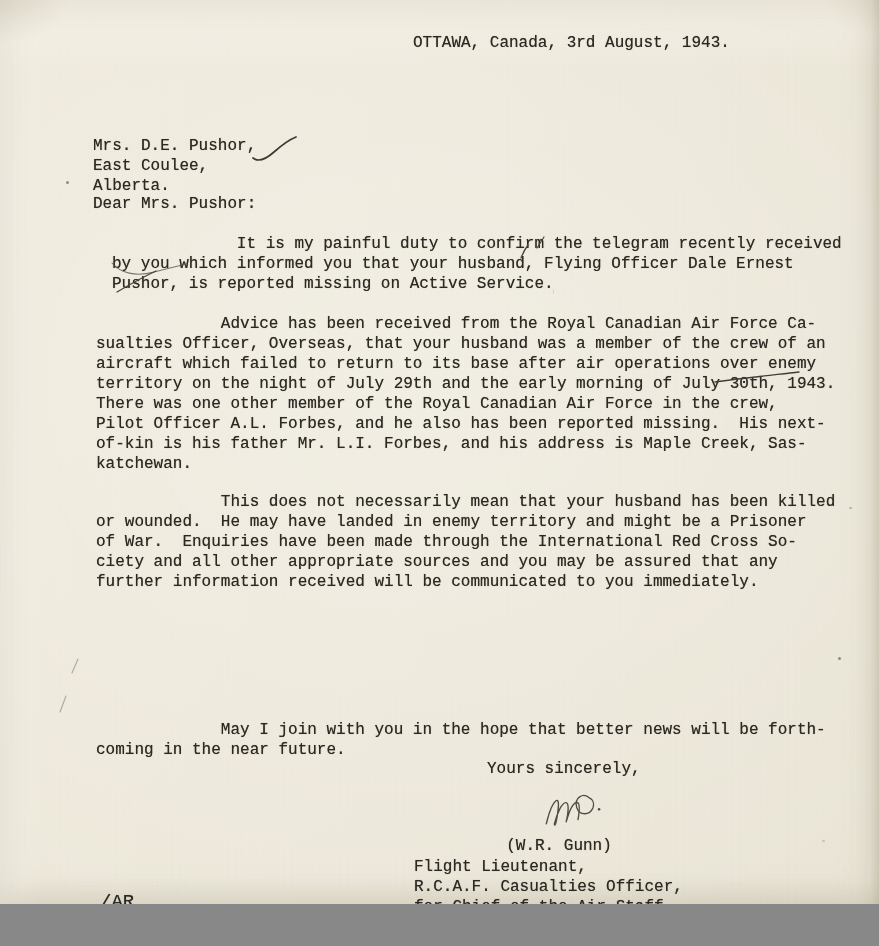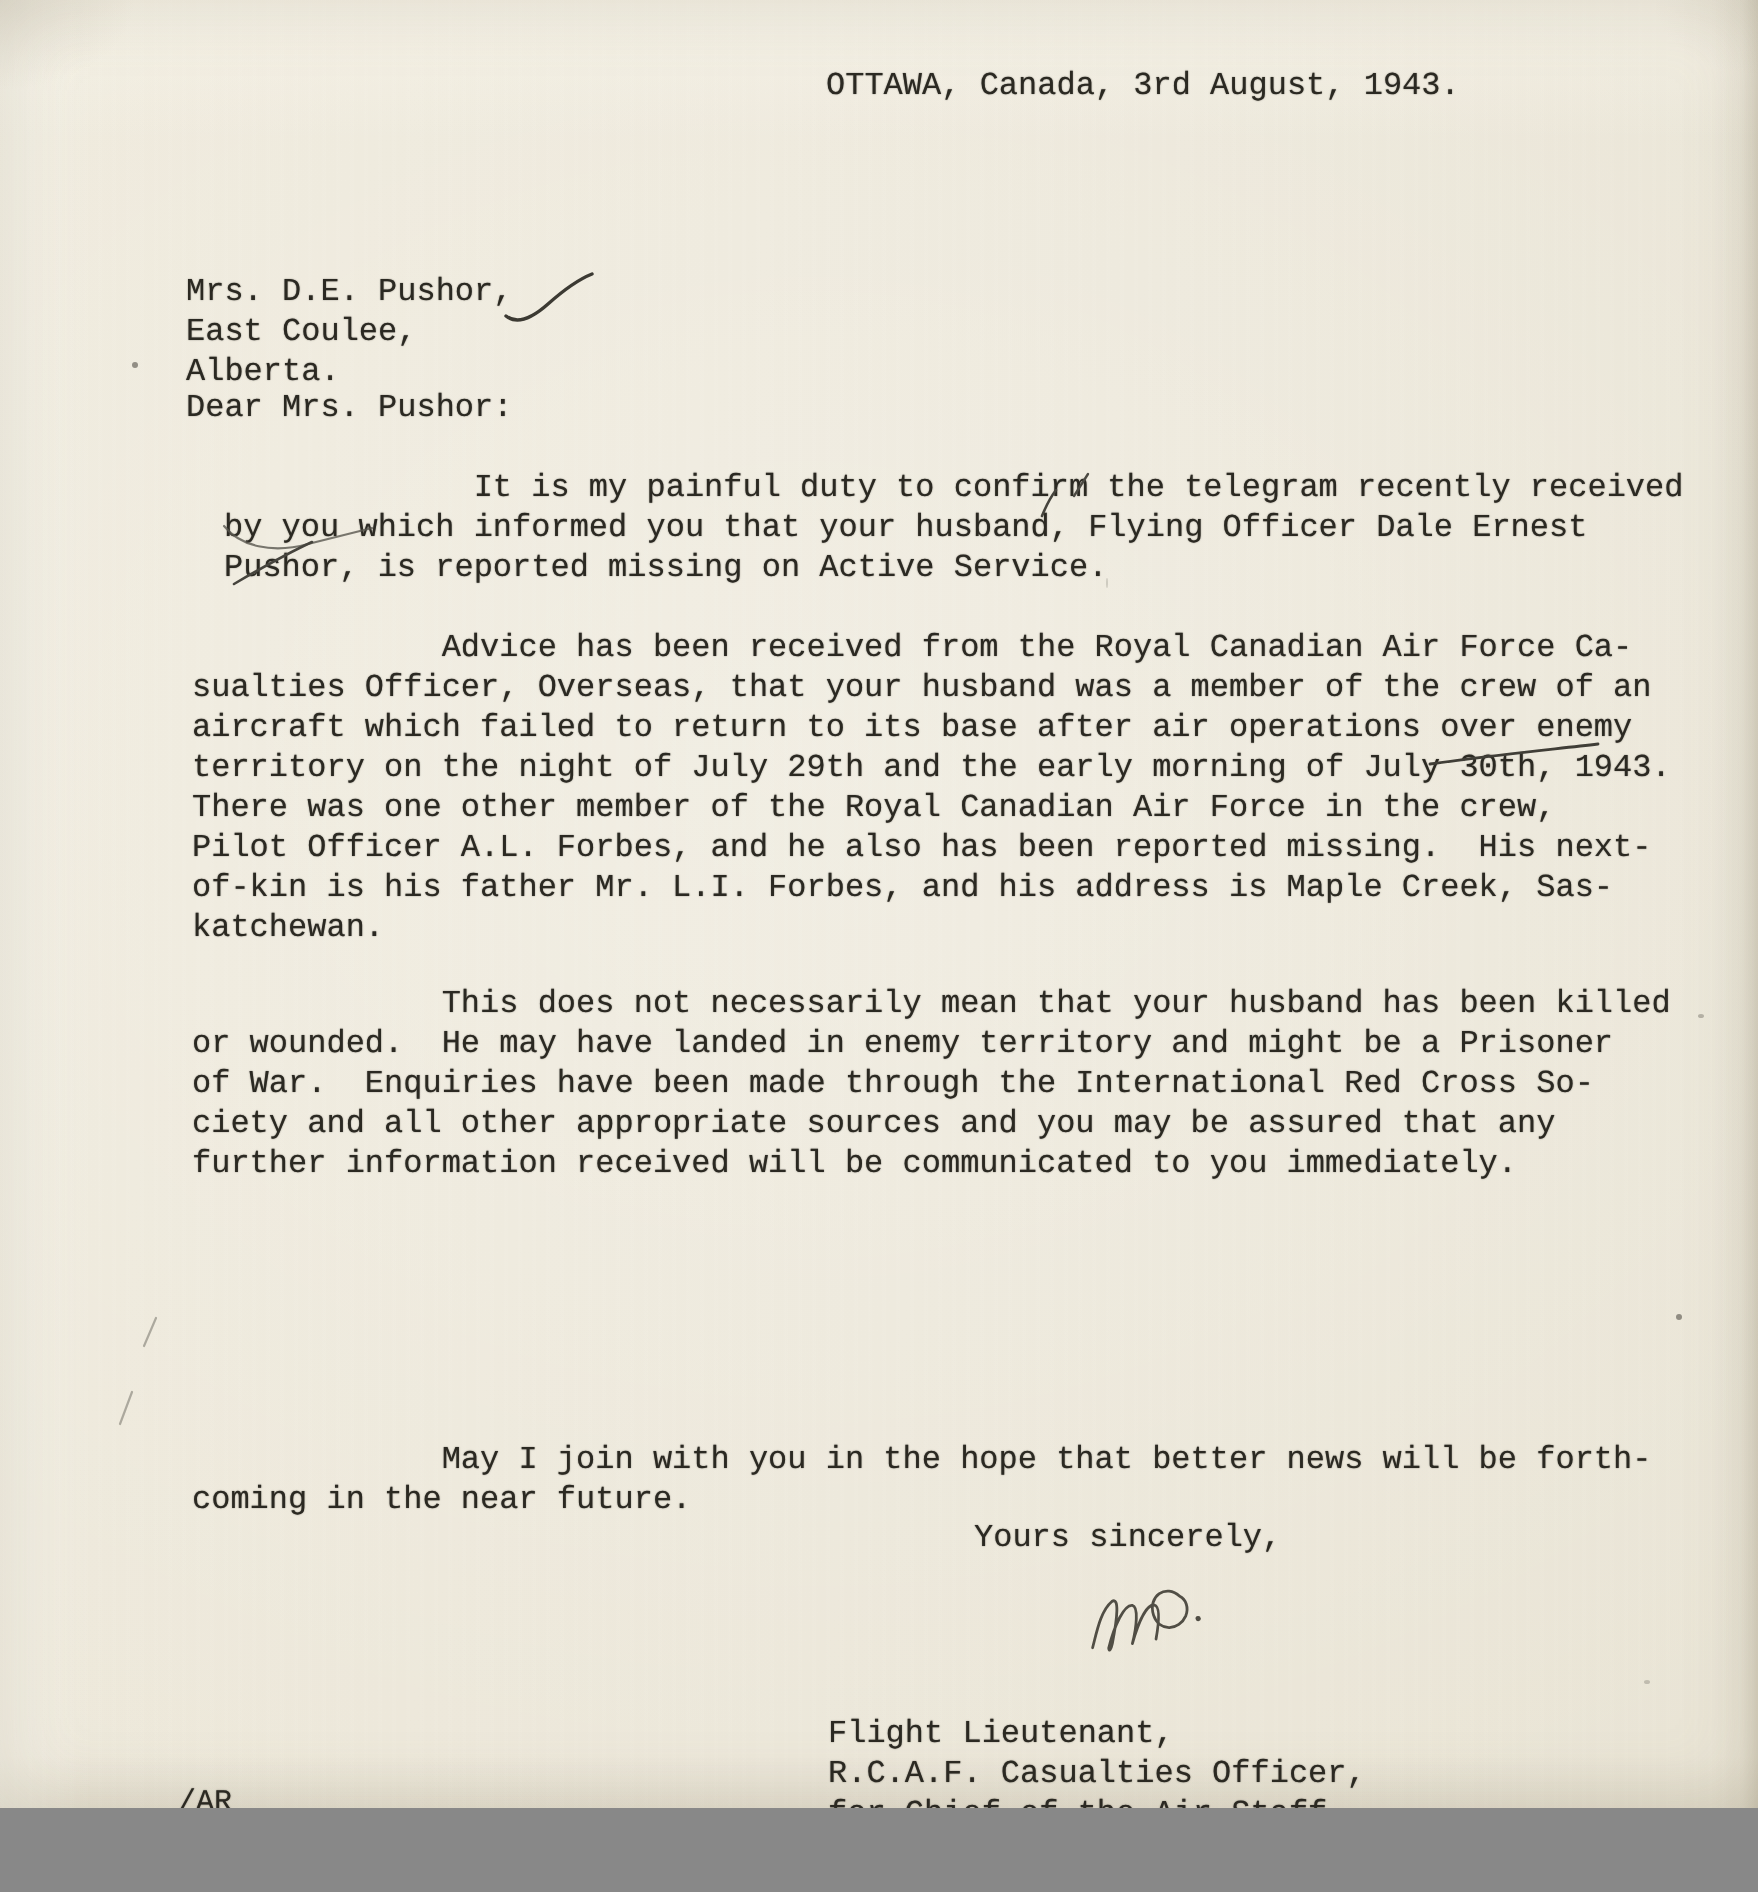--- a/index.html
+++ b/index.html
@@ -34,21 +34,21 @@
   .address{left:93px;top:120px;margin-top:16px;}
   .salutation{left:93px;top:194px;}
   .p1{left:112px;top:234px;}
   .p2{left:96px;top:314px;}
   .p3{left:96px;top:492px;}
   .p4{left:96px;top:601px;}
   .p5{left:96px;top:698px;margin-top:22px;}
   .valediction{left:487px;top:759px;}
   .closing-name{left:414px;top:836px;width:290px;text-align:center;white-space:pre;}
   .closing-title{left:414px;top:857px;width:290px;text-align:left;white-space:pre;}
-  .initials{left:89px;top:892px;font-size:15px;}
+  .initials{left:100px;top:892px;font-size:19px;}
   .hw{position:absolute;pointer-events:none;}
   .hw path,.hw line{fill:none;stroke-linecap:round;stroke-linejoin:round;}
   .hw-ao{
     position:absolute;left:690px;top:911px;
     font-family:"DejaVu Serif","Liberation Serif",serif;
     font-style:italic;color:#55534a;white-space:nowrap;
   }
   .hw-ao .a{font-size:14px;vertical-align:-6px;}
   .hw-ao .sl{font-size:23px;font-weight:400;vertical-align:-4px;letter-spacing:-1px;}
   .hw-ao .o{font-size:10px;vertical-align:7px;}
@@ -97,20 +97,21 @@
 coming in the near future.</div>
 
   <div class="typed valediction">Yours sincerely,</div>
 
   <svg class="hw" style="left:541px;top:789px;transform:rotate(-6deg);" width="64" height="42" viewBox="0 0 64 42">
     <path d="M4,32 C7,24 10,14 16,10 C20,8 18,18 14,31 C13,34 12,35 12,33 C16,22 22,12 26,13 C29,14 27,24 24,32 C28,22 33,13 37,14 C40,15 38,24 36,31" stroke="#514e45" stroke-width="1.4"></path>
     <path d="M50,11 C44,4 34,9 36,19 C38,28 48,28 52,21 C54,17 53,13 50,11" stroke="#514e45" stroke-width="1.4"></path>
     <circle cx="58" cy="23" r="1.3" fill="#514e45" stroke="none"></circle>
   </svg>
 
+  <div class="typed closing-name">(W.R. Gunn)</div>
   <div class="typed closing-title">Flight Lieutenant,
 R.C.A.F. Casualties Officer,
 for Chief of the Air Staff.</div>
 
   <div class="typed initials">/AR</div>
 
   <div class="hw-ao"><span class="a">A</span><span class="sl">/</span><span class="o">o</span></div>
 
   <svg class="hw" style="left:250px;top:135px;" width="48" height="28" viewBox="0 0 48 28">
     <path d="M3,23 C8,27 15,25 24,17 C33,9 41,4 46,2" stroke="#3c3a33" stroke-width="1.7"></path>

